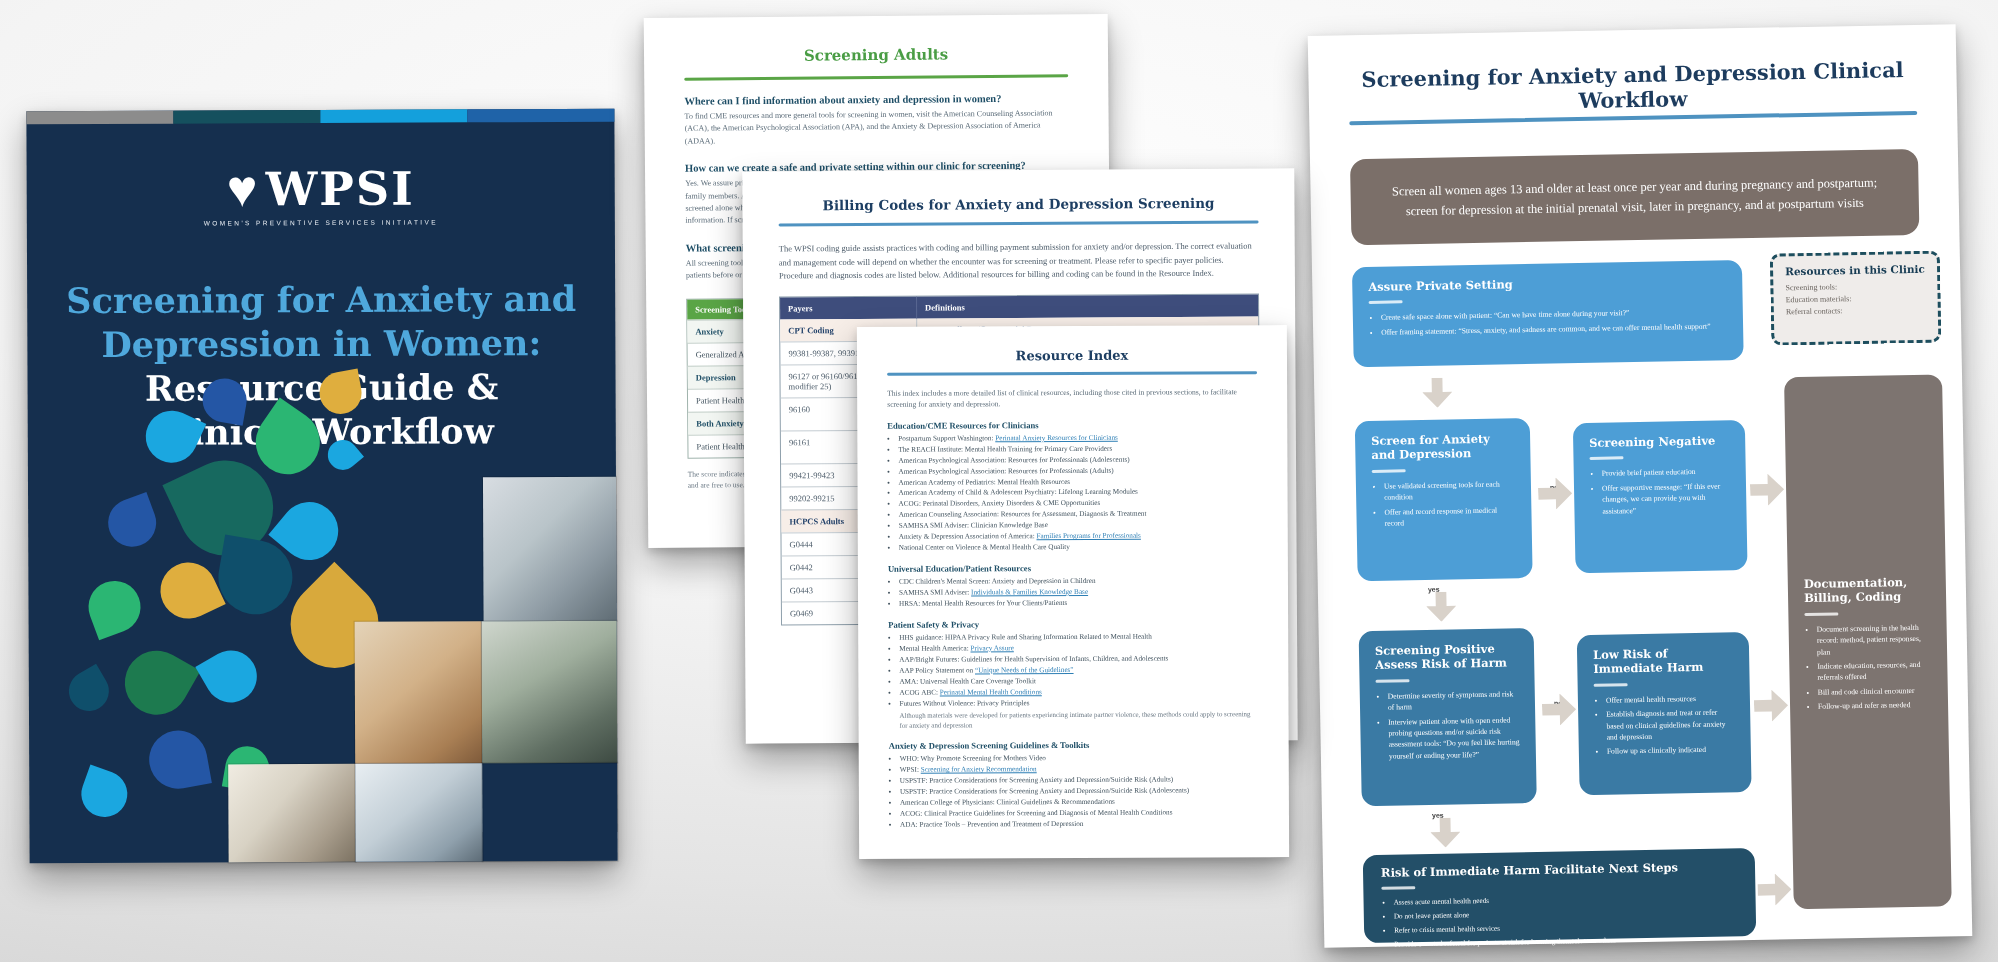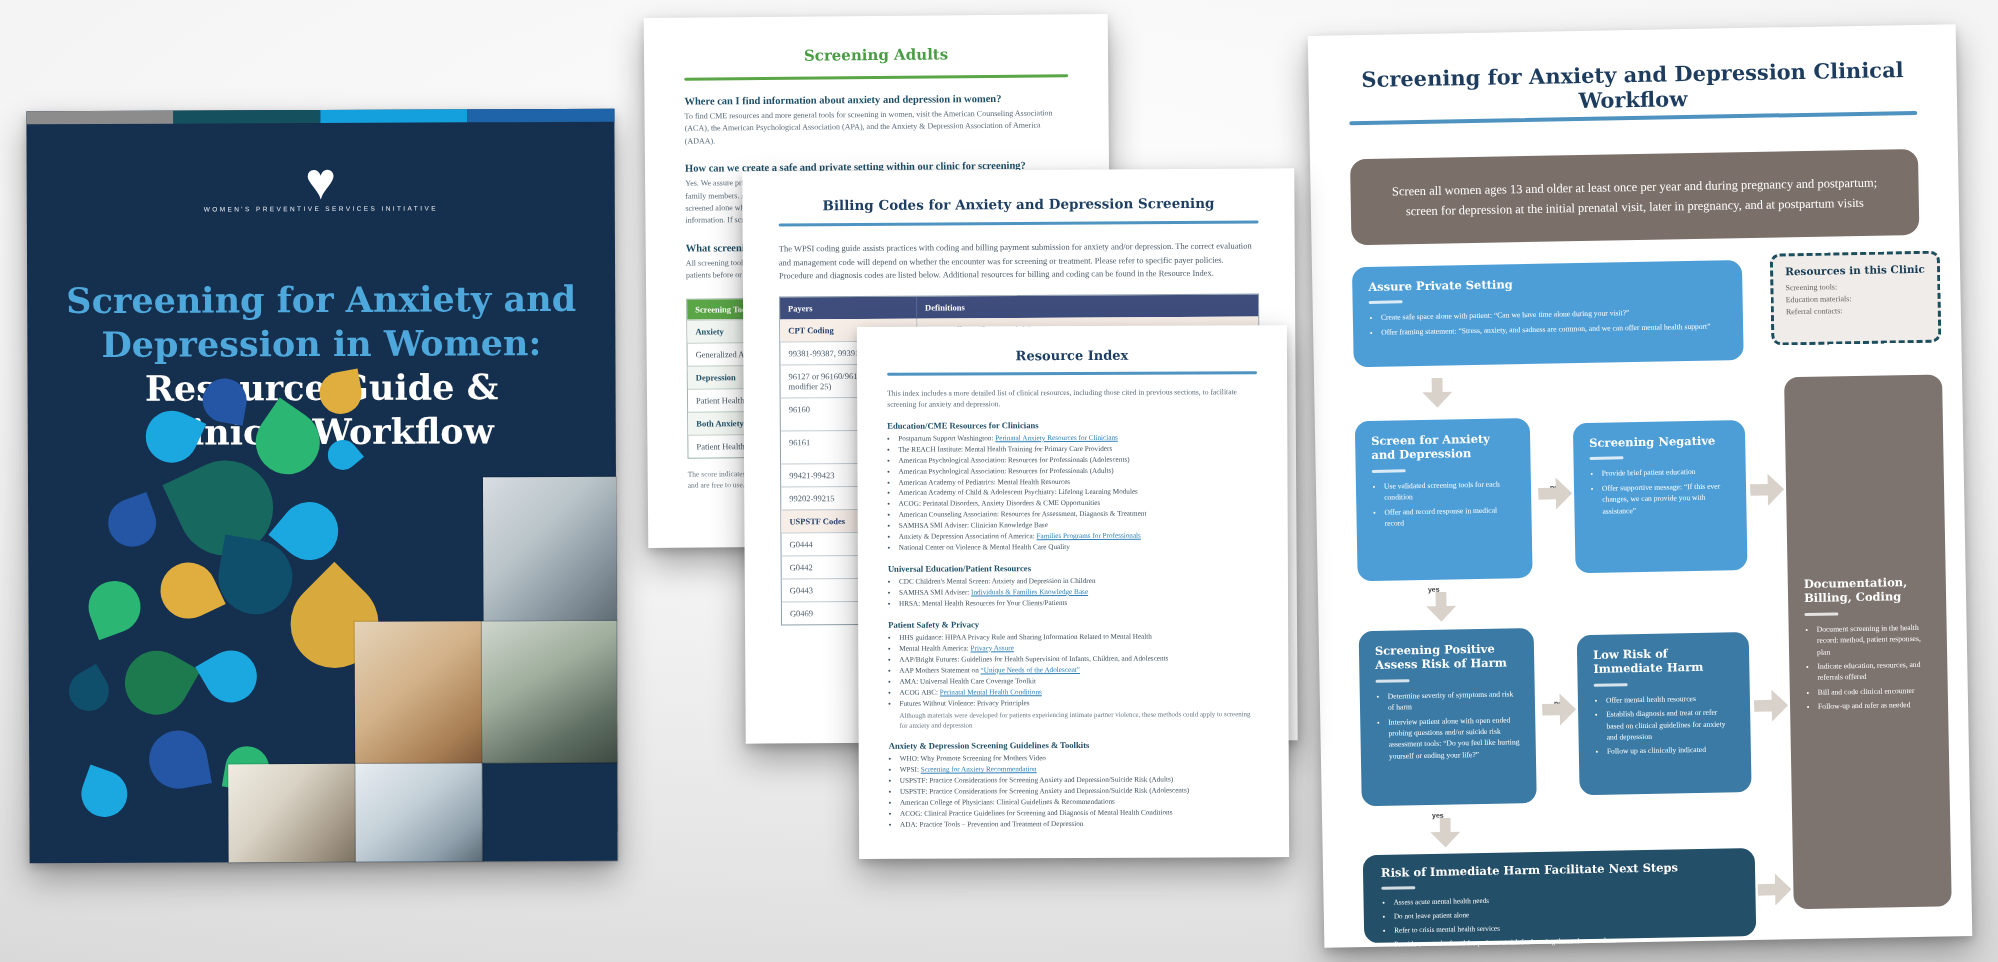--- a/index.html
+++ b/index.html
@@ -105,20 +105,21 @@
   <div class="page cover">
     <div class="cover-band">
       <div class="seg1"></div>
       <div class="seg2"></div>
       <div class="seg3"></div>
       <div class="seg4"></div>
     </div>
     <div class="logo-wrap">
       <div class="logo-line">
         <span class="logo-heart">♥</span>
+        <span class="logo-text">WPSI</span>
       </div>
       <div class="logo-tagline">WOMEN'S PREVENTIVE SERVICES INITIATIVE</div>
     </div>
     <div class="cover-title">
       <div class="blue">Screening for Anxiety and</div>
       <div class="blue">Depression in Women:</div>
       <div class="white">Resource Guide &amp;</div>
       <div class="white">Clinical Workflow</div>
     </div>
 
@@ -206,21 +207,21 @@
           </div>
           <div class="brow">
             <div class="bcell-code">99421-99423</div>
             <div class="bcell-def">Provider online digital evaluation and management service, for an established patient</div>
           </div>
           <div class="brow">
             <div class="bcell-code">99202-99215</div>
             <div class="bcell-def">Treatment visits, new and established patients</div>
           </div>
           <div class="brow special">
-            <div class="bcell-code">USPSTF Codes</div>
+            <div class="bcell-code">HCPCS Adults</div>
             <div class="bcell-def">Medicare Payers</div>
           </div>
           <div class="brow">
             <div class="bcell-code">G0444</div>
             <div class="bcell-def">Brief depression screening, up to 15 minutes</div>
           </div>
           <div class="brow">
             <div class="bcell-code">G0442</div>
             <div class="bcell-def">Annual screening, 15 minutes</div>
           </div>
@@ -264,21 +265,21 @@
             <li><span>SAMHSA SMI Adviser: </span><a>Individuals &amp; Families Knowledge Base</a></li>
             <li><span>HRSA: Mental Health Resources for Your Clients/Patients</span></li>
           </ul>
         </div>
         <div>
           <div class="rsec-h">Patient Safety &amp; Privacy</div>
           <ul class="rsec-ul">
             <li><span>HHS guidance: HIPAA Privacy Rule and Sharing Information Related to Mental Health</span></li>
             <li><span>Mental Health America: </span><a>Privacy Assure</a></li>
             <li><span>AAP/Bright Futures: Guidelines for Health Supervision of Infants, Children, and Adolescents</span></li>
-            <li><span>AAP Mothers Statement on </span><a>“Unique Needs of the Adolescent”</a></li>
+            <li><span>AAP Policy Statement on </span><a>“Unique Needs of the Guidelines”</a></li>
             <li><span>AMA: Universal Health Care Coverage Toolkit</span></li>
             <li><span>ACOG ABC: </span><a>Perinatal Mental Health Conditions</a></li>
             <li><span>Futures Without Violence: Privacy Principles</span></li>
           </ul>
           <div class="rsec-note">Although materials were developed for patients experiencing intimate partner violence, these methods could apply to screening for anxiety and depression</div>
         </div>
         <div>
           <div class="rsec-h">Anxiety &amp; Depression Screening Guidelines &amp; Toolkits</div>
           <ul class="rsec-ul">
             <li><span>WHO: Why Promote Screening for Mothers Video</span></li>

